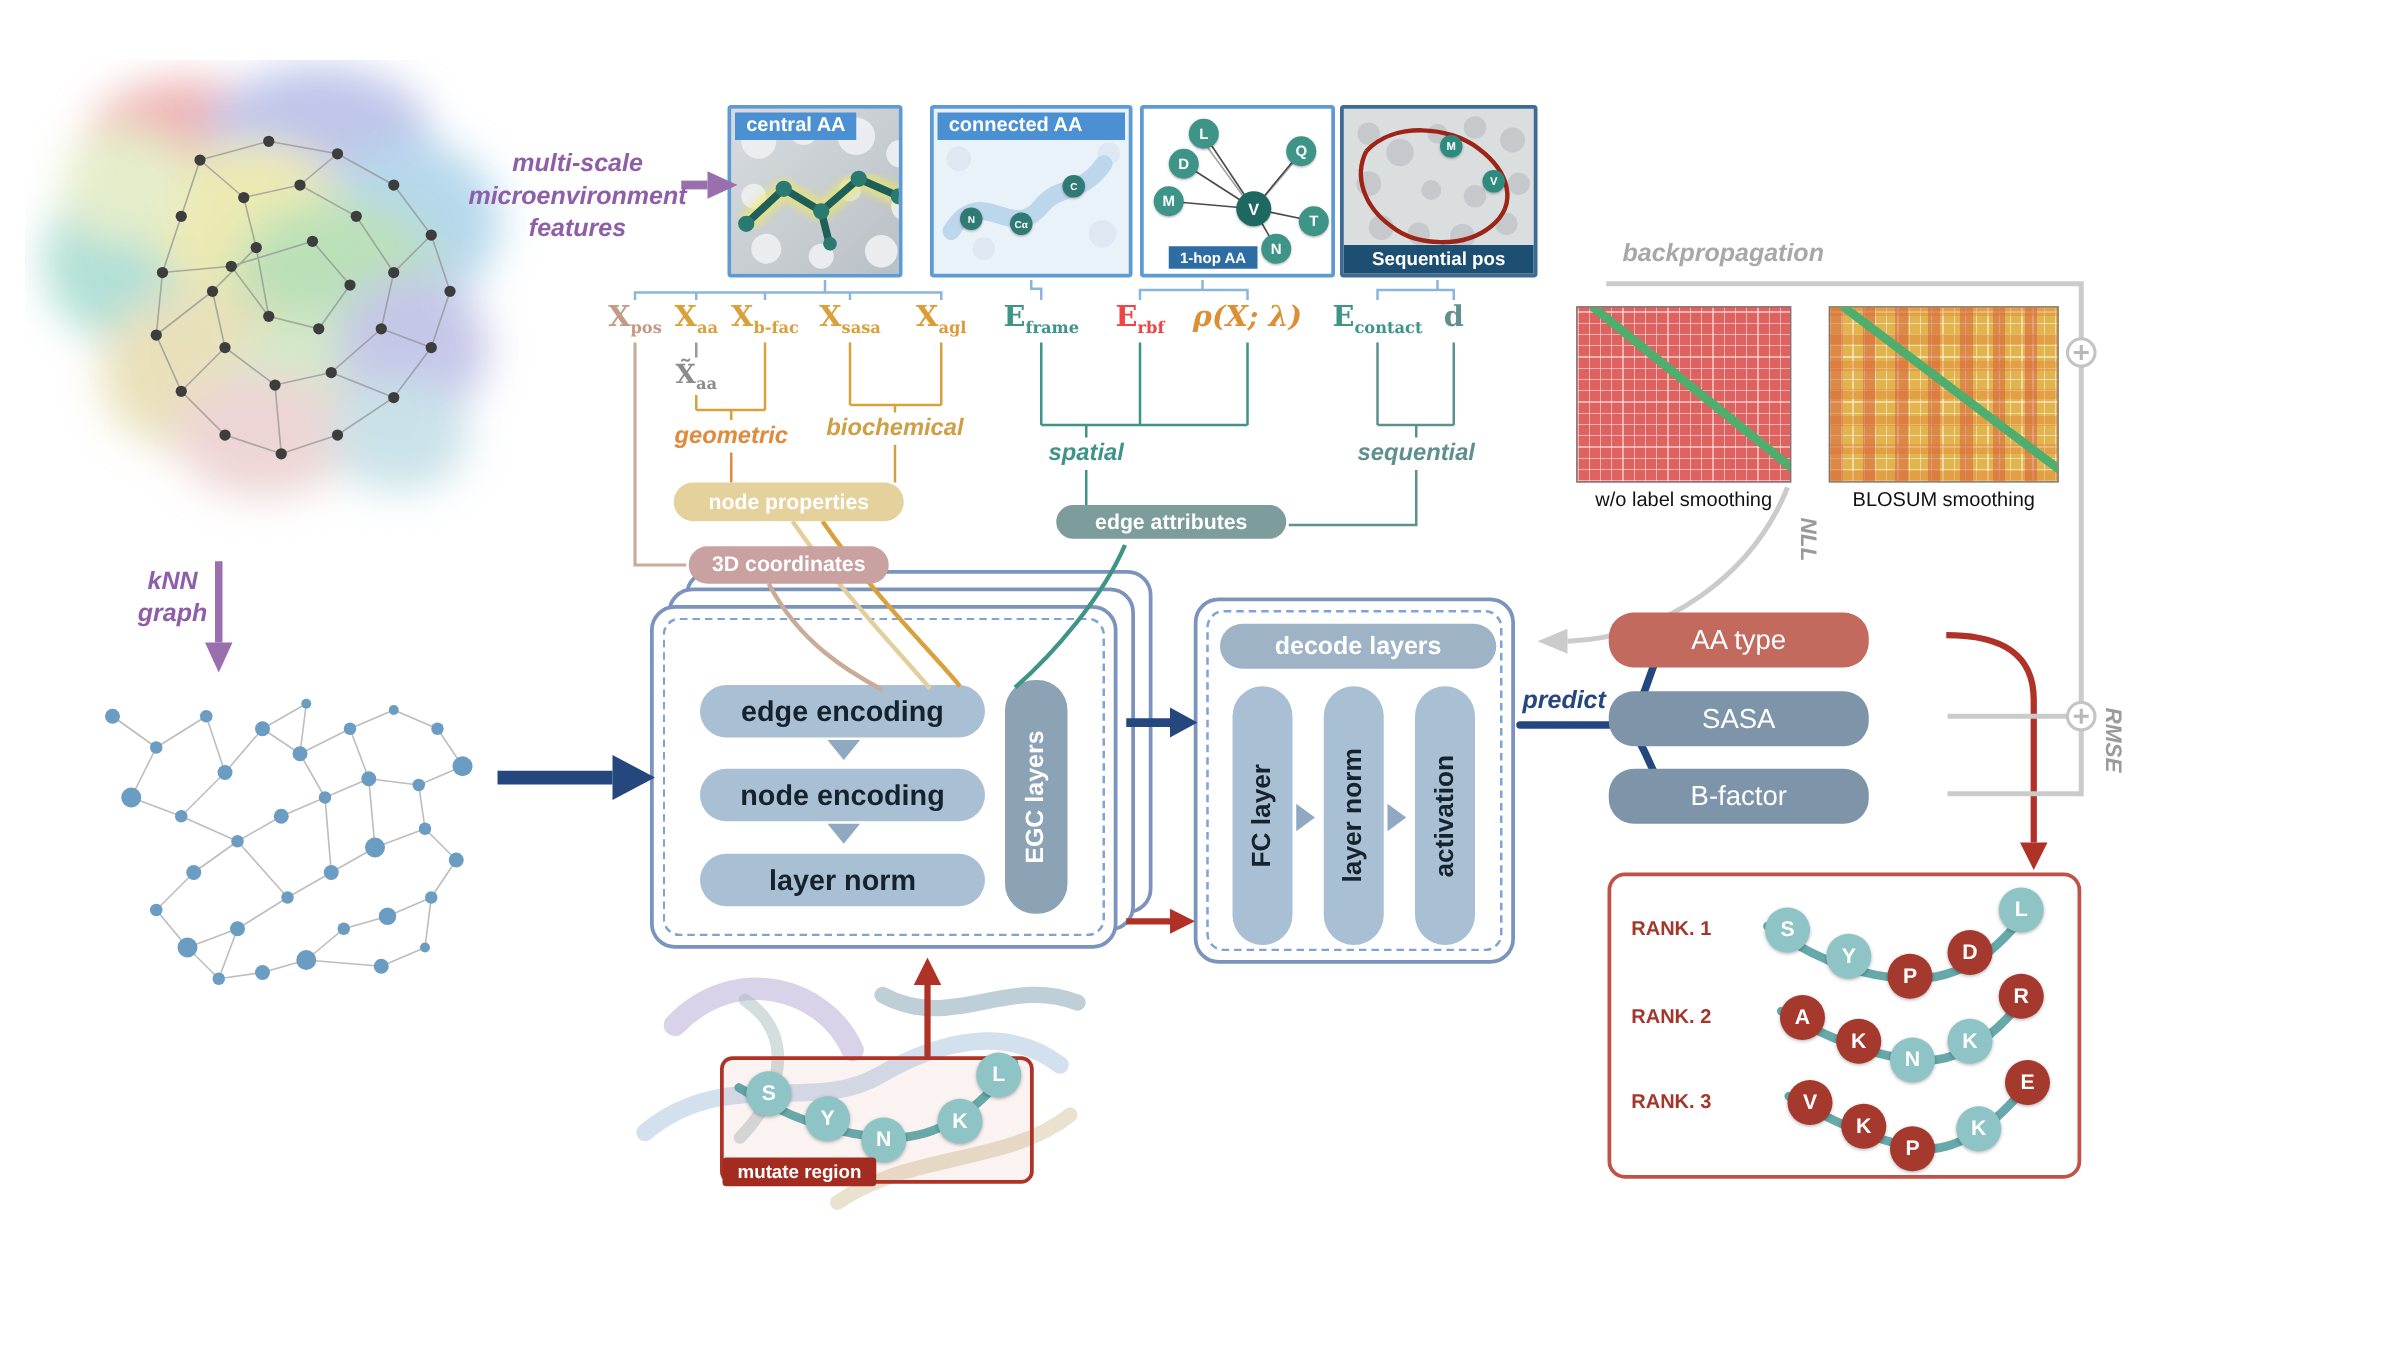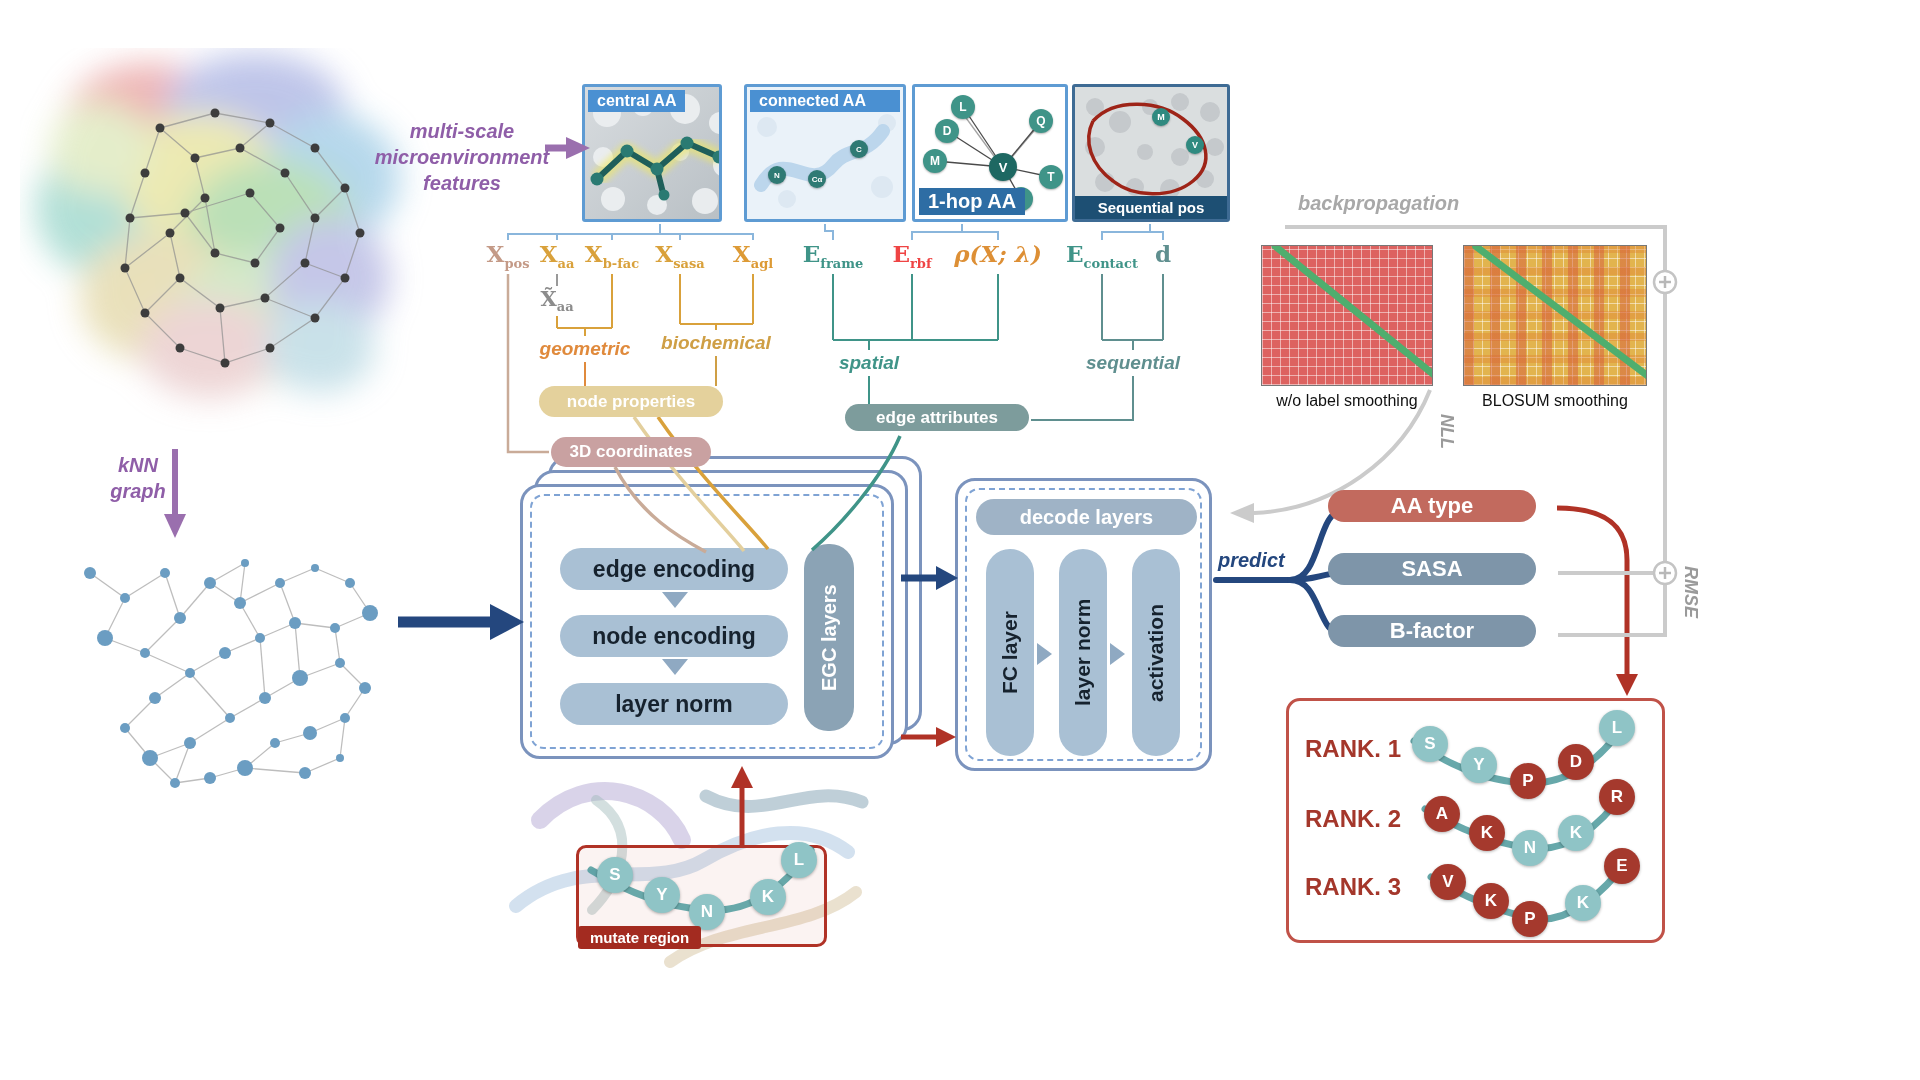--- a/index.html
+++ b/index.html
@@ -17,39 +17,39 @@
   
   .card{position:absolute;background:#fff;border:3.5px solid #7b93bd;border-radius:20px;box-sizing:border-box;z-index:2}
   .card-inner{position:absolute;inset:7px;border:2px dashed #7fa3d4;border-radius:14px}
   .enc-pill{position:absolute;left:37px;width:228px;height:42px;background:#a9c0d4;border-radius:21px;display:flex;align-items:center;justify-content:center;font-weight:bold;font-size:23px;color:#16222e}
   .vpill{position:absolute;background:#a9c0d4;border-radius:24px;display:flex;align-items:center;justify-content:center;font-weight:bold;font-size:21px;color:#16222e;writing-mode:vertical-rl;transform:rotate(180deg)}
   .egc{background:#8ba3b5;color:#fff;font-size:20px}
   .funnel-down{position:absolute;width:0;height:0;border-left:13px solid transparent;border-right:13px solid transparent;border-top:16px solid #8fa9c2}
   .funnel-right{position:absolute;width:0;height:0;border-top:11px solid transparent;border-bottom:11px solid transparent;border-left:15px solid #8fa9c2}
   .dec-head{position:absolute;background:#9fb3c6;border-radius:18px;color:#fff;font-weight:bold;font-size:20px;display:flex;align-items:center;justify-content:center}
   
-  .out-pill{position:absolute;left:1328px;width:208px;height:32px;border-radius:20px;color:#fff;font-weight:bold;font-size:22px;display:flex;align-items:center;justify-content:center;z-index:4}
+  .out-pill{position:absolute;left:1287px;width:208px;height:44px;border-radius:20px;color:#fff;font-weight:normal;font-size:22px;display:flex;align-items:center;justify-content:center;z-index:4}
   .rose{background:#c26a5e}.slate{background:#7e95a9}
   
   .matrix{position:absolute;top:245px;border:1px solid #777;box-sizing:border-box;z-index:2;overflow:hidden}
   #matrix1{left:1261px;width:172px;height:141px;background-color:#dd6260;background-image:repeating-linear-gradient(0deg,rgba(255,255,255,.5) 0 1px,transparent 1px 9px),repeating-linear-gradient(90deg,rgba(255,255,255,.5) 0 1px,transparent 1px 9px)}
   #matrix2{left:1463px;width:184px;height:141px;background-color:#e2b44e;background-image:repeating-linear-gradient(90deg,rgba(211,84,60,.45) 0 10px,transparent 10px 26px),repeating-linear-gradient(0deg,rgba(224,130,50,.4) 0 8px,transparent 8px 22px),repeating-linear-gradient(0deg,rgba(255,255,255,.5) 0 1px,transparent 1px 9px),repeating-linear-gradient(90deg,rgba(255,255,255,.5) 0 1px,transparent 1px 9px)}
   .diag{position:absolute;height:7px;background:#4fae6e;border-radius:3px}
   .caption{position:absolute;top:392px;text-align:center;font-size:16px;color:#111;z-index:4;font-weight:500}
   
   .purple-label{position:absolute;color:#8f5ea8;font-style:italic;font-weight:bold;font-size:20px;text-align:center;line-height:1.3;z-index:4}
   .gray-label{position:absolute;color:#a8a8a8;font-style:italic;font-weight:bold;font-size:20px;z-index:4;white-space:nowrap}
   .vtext{position:absolute;writing-mode:vertical-rl;font-style:italic;font-weight:bold;color:#9a9a9a;font-size:18px;z-index:4}
   .predict{position:absolute;color:#24477e;font-style:italic;font-weight:bold;font-size:20px;z-index:4}
   
   .circ{position:absolute;width:36px;height:36px;border-radius:50%;display:flex;align-items:center;justify-content:center;color:#fff;font-weight:bold;font-size:17px;box-shadow:0 1px 3px rgba(0,0,0,.3);z-index:3}
   .circ[data-tone="teal"],.circ.teal{background:#8fc4c6}
   .circ[data-tone="red"]{background:#a5392d}
   .rankbox{position:absolute;left:1286px;top:698px;width:379px;height:245px;border:3px solid #c05248;border-radius:14px;background:#fff;box-sizing:border-box;z-index:2}
-  .rank-label{position:absolute;left:16px;color:#a4372b;font-weight:bold;font-size:24px;z-index:3;white-space:nowrap}
+  .rank-label{position:absolute;left:16px;color:#a4372b;font-weight:bold;font-size:16px;z-index:3;white-space:nowrap}
   .mutatebox{position:absolute;left:576px;top:845px;width:245px;height:96px;border:3px solid #b03226;border-radius:10px;background:rgba(200,80,70,.07);z-index:2}
   .mutate-label{position:absolute;left:578px;top:926px;background:#a32b20;color:#fff;font-weight:bold;font-size:15px;padding:3px 12px;border-radius:3px;z-index:4}
 </style>
 </head>
 <body>
 
 <svg class="layer" style="left:20px;top:48px;z-index:1" width="430" height="400" viewBox="0 0 430 400">
   <defs>
       <filter id="blob-blur" x="-40%" y="-40%" width="180%" height="180%">
         <feGaussianBlur stdDeviation="16"></feGaussianBlur>
@@ -289,21 +289,21 @@
     </div>
   <div class="pnode" style="left:94px;top:100px;width:24px;height:24px;background:#3f9488;font-size:12px">
       <span>N</span>
     </div>
   <div class="pnode" style="left:124px;top:78px;width:24px;height:24px;background:#3f9488;font-size:12px">
       <span>T</span>
     </div>
   <div class="pnode" style="left:74px;top:66px;width:28px;height:28px;background:#1e6862;font-size:13px">
       <span>V</span>
     </div>
-  <span class="panel-title" style="bottom:4px;left:4px;background:#2e6da4;font-size:20px">1-hop AA</span>
+  <span class="panel-title" style="bottom:4px;left:20px;background:#2e6da4;font-size:12px">1-hop AA</span>
 </div>
 
 <div class="panel" style="left:1072px;width:158px;background:#dadedf;border-color:#3e6b94">
   <svg width="152" height="132" viewBox="0 0 152 132">
     <g fill="#c3c7ca" opacity="0.9">
       <circle cx="20" cy="20" r="9"></circle>
         <circle cx="45" cy="35" r="11"></circle>
         <circle cx="75" cy="20" r="8"></circle>
         <circle cx="105" cy="15" r="9"></circle>
         <circle cx="135" cy="25" r="10"></circle>

